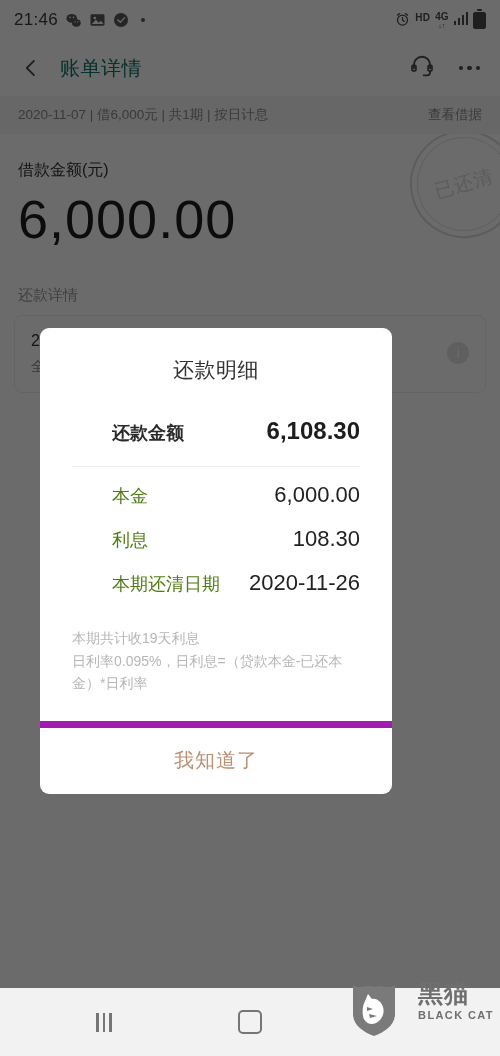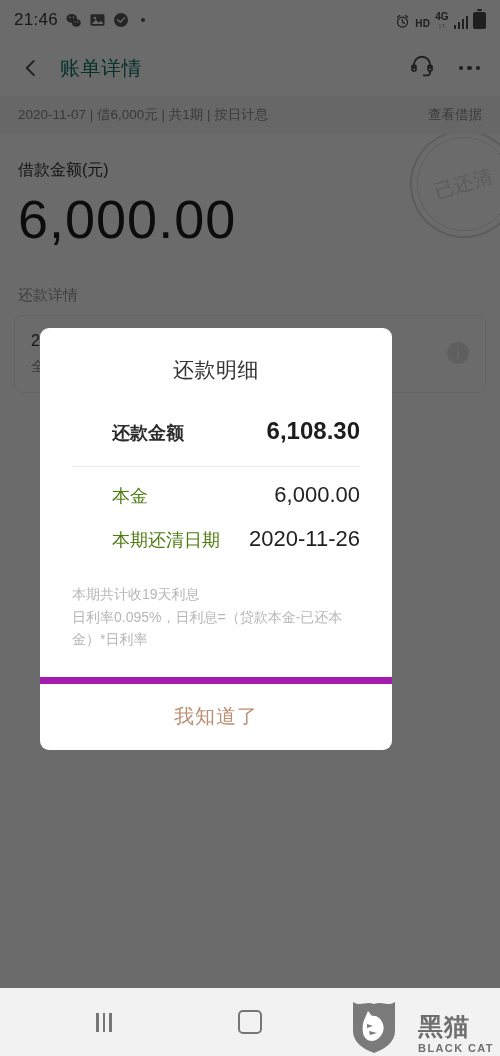--- a/index.html
+++ b/index.html
@@ -43,21 +43,21 @@
     gap: 7px;
   }
   .sb-time {
     font-size: 17px;
     color: #3c3c3c;
     letter-spacing: 0.3px;
   }
   .sb-right {
     margin-left: auto;
     display: flex;
-    align-items: flex-end;
+    align-items: flex-start;
     gap: 5px;
   }
   .sb-icon { display: inline-flex; align-items: center; }
   .dot-sep {
     width: 4px; height: 4px;
     background: #5a5a5a;
     border-radius: 50%;
     display: inline-block;
     margin-left: 5px;
   }
@@ -357,23 +357,23 @@
     width: 20px; height: 20px;
     border: 2.5px solid #767676;
     border-radius: 5px;
     cursor: pointer;
   }
 
   
   .watermark {
     position: absolute;
     right: 6px;
-    bottom: 2px;
-    display: flex;
-    align-items: flex-end;
+    bottom: 19px;
+    display: flex;
+    align-items: flex-start;
     gap: 21px;
   }
   .wm-shield { width: 46px; height: 56px; }
   .wm-text { display: flex; flex-direction: column; line-height: 1; }
   .wm-cn {
     font-size: 25px;
     font-weight: bold;
     color: #6f6f6f;
     letter-spacing: 1px;
   }
@@ -499,20 +499,24 @@
       <div class="dlg-row primary">
         <span class="k">还款金额</span>
         <span class="v">6,108.30</span>
       </div>
       <div class="dlg-div"></div>
       <div class="dlg-row">
         <span class="k">本金</span>
         <span class="v">6,000.00</span>
       </div>
       <div class="dlg-row">
+        <span class="k">利息</span>
+        <span class="v">108.30</span>
+      </div>
+      <div class="dlg-row">
         <span class="k">本期还清日期</span>
         <span class="v">2020-11-26</span>
       </div>
       <div class="dlg-note">
         <div>本期共计收19天利息</div>
         <div>日利率0.095%，日利息=（贷款本金-已还本金）*日利率</div>
       </div>
     </div>
     <div class="dialog-footer">
       <span>我知道了</span>

